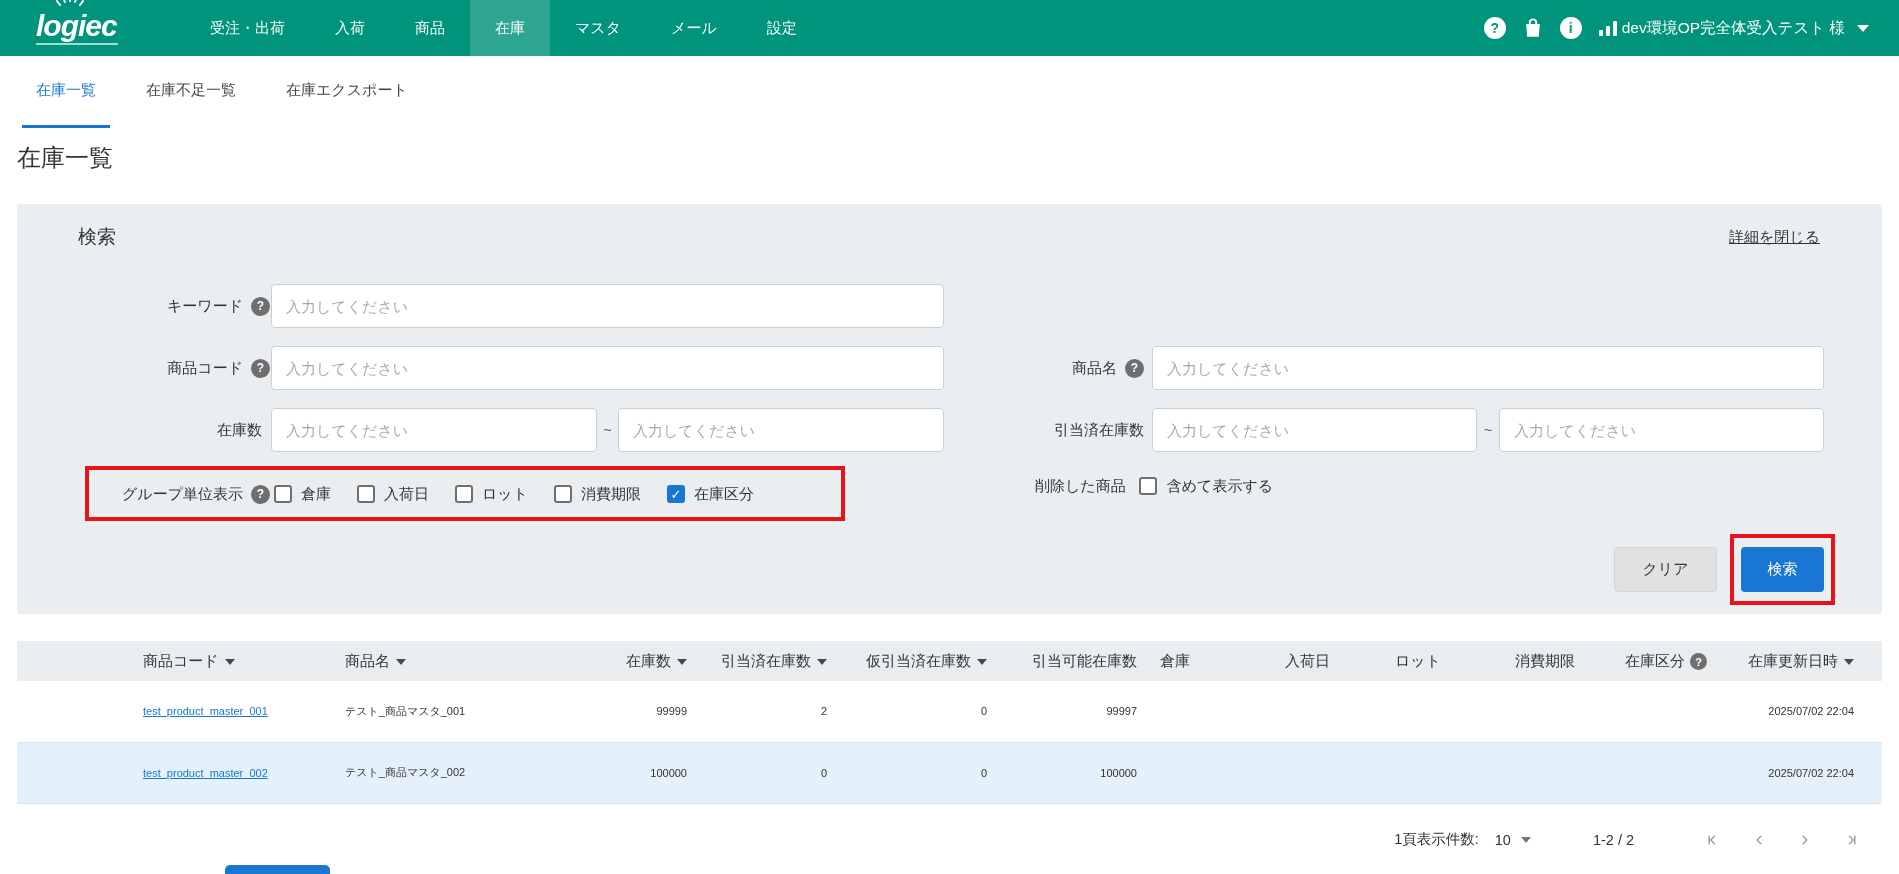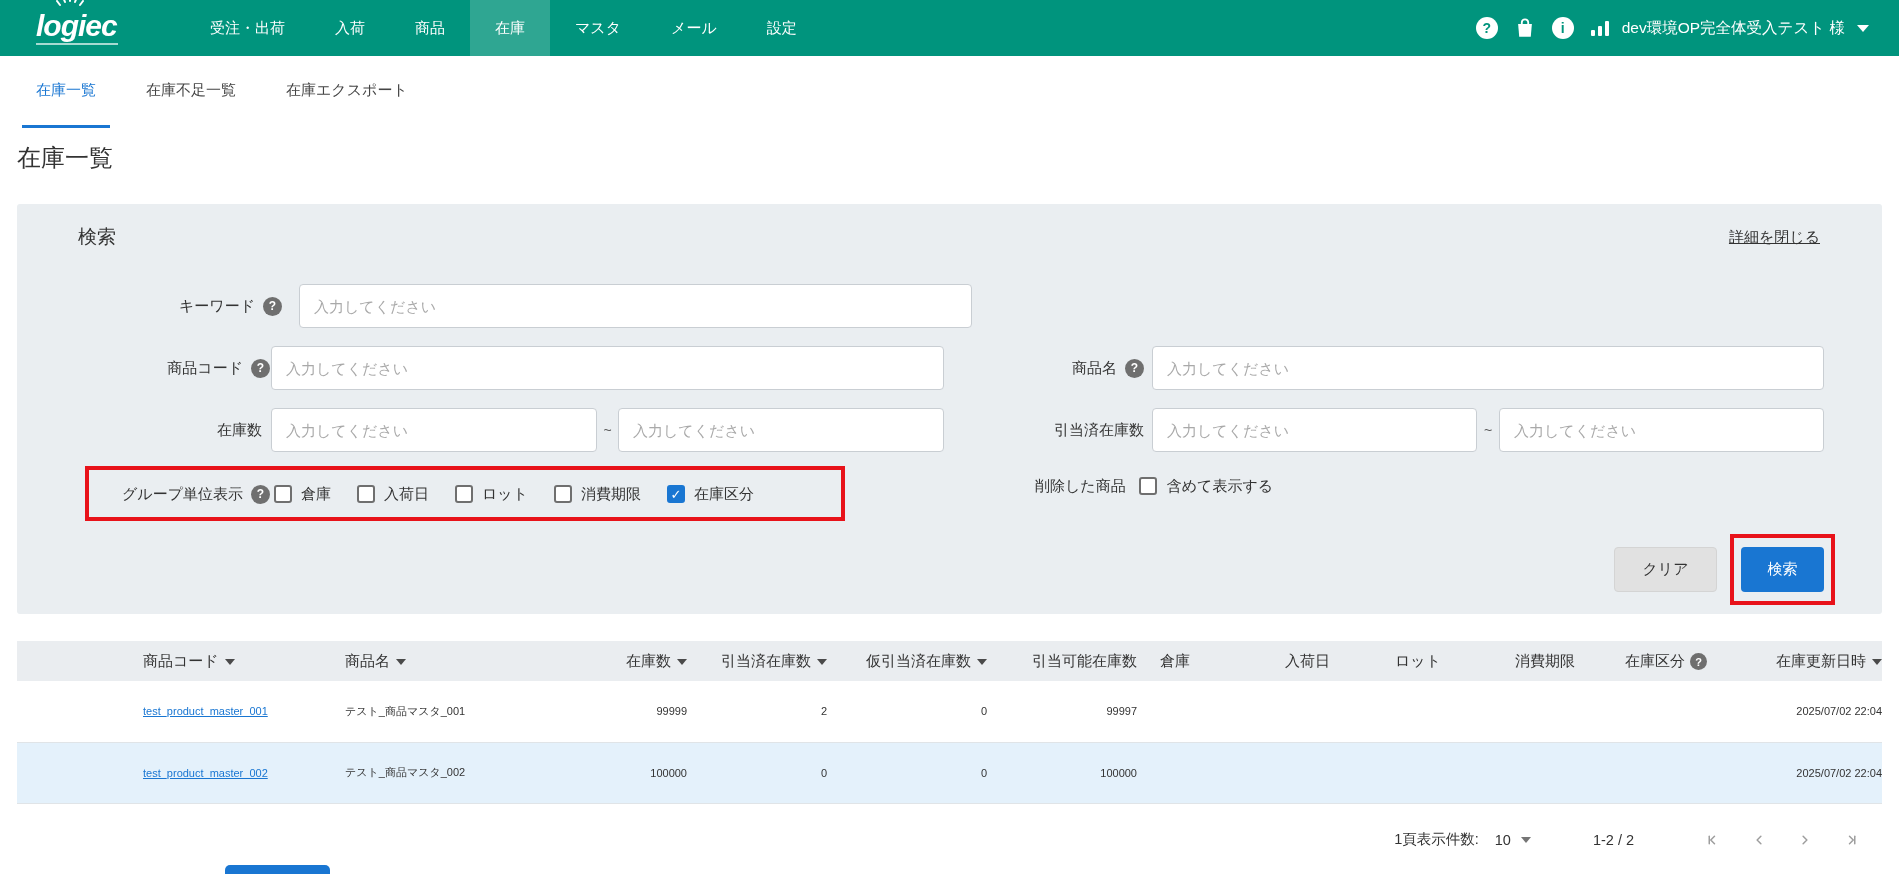--- a/index.html
+++ b/index.html
@@ -13,21 +13,21 @@
   .logo-text { color: #fff; font-size: 30px; font-weight: bold; font-style: italic; letter-spacing: -1px; line-height: 30px; position: relative; }
   .logo-burst { position: absolute; top: -7px; left: 56px; }
   .logo-tagline { height: 2px; width: 82px; background: rgba(255,255,255,.65); margin-top: 2px; }
   .nav-items { display: flex; align-items: stretch; }
   .nav-item { display: flex; align-items: center; padding: 0 25px; color: #fff; font-size: 15px; cursor: pointer; }
   .nav-item.active { background: var(--teal_active, #2FA692); }
   .nav-right { margin-left: auto; display: flex; align-items: center; padding-right: 30px; }
   .nav-circle { width: 22px; height: 22px; border-radius: 50%; background: #fff; color: var(--teal, #00947D);
     font-size: 14px; font-weight: bold; display: flex; align-items: center; justify-content: center; margin-left: 16px; cursor: pointer; }
   .nav-svg-icon { margin-left: 16px; display: flex; align-items: center; cursor: pointer; }
-  .user-menu { display: flex; align-items: center; margin-left: 12px; cursor: pointer; }
+  .user-menu { display: flex; align-items: center; margin-left: 4px; cursor: pointer; }
   .user-name { color: #fff; font-size: 15.5px; }
   .caret-down-white { width: 0; height: 0; border-left: 6px solid transparent; border-right: 6px solid transparent;
     border-top: 7px solid #fff; margin-left: 12px; }
 
   
   .tabbar { height: 72px; display: flex; align-items: stretch; padding-left: 22px; background: #fff; }
   .tab { display: flex; align-items: center; padding: 0 14px; margin-right: 22px; font-size: 15px; color: #444;
     cursor: pointer; border-bottom: 3px solid transparent; }
   .tab.active { color: var(--accent_blue, #1976D2); border-bottom-color: var(--accent_blue, #1976D2); }
 
@@ -67,21 +67,21 @@
 
   
   table.inv { margin: 27px 0 0 17px; width: 1865px; border-collapse: collapse; table-layout: fixed; }
   table.inv thead tr { background: var(--table_header_bg, #EAEDF0); height: 40px; }
   table.inv th { font-weight: normal; font-size: 15px; color: #333; white-space: nowrap; overflow: hidden; }
   table.inv td { font-size: 11px; height: 61px; border-bottom: 1px solid #e0e4e7; white-space: nowrap; overflow: hidden; }
   table.inv tr.alt { background: var(--row_alt_bg, #E4F1FB); }
   .al { text-align: left; padding-left: 10px; }
   .ar { text-align: right; padding-right: 13px; }
   .first-col { text-align: left; padding-left: 126px; }
-  .last-col { text-align: right; }
+  .last-col { text-align: right; padding-right: 28px; }
   .sort-desc-icon { display: inline-block; width: 0; height: 0; border-left: 5px solid transparent;
     border-right: 5px solid transparent; border-top: 6px solid #4a4a4a; margin-left: 6px; vertical-align: middle; }
   .th-help { width: 17px; height: 17px; font-size: 11px; margin-left: 5px; display: inline-flex; vertical-align: middle; }
   .cell-link { color: var(--accent_blue, #1976D2); text-decoration: underline; cursor: pointer; }
   th.sortable { cursor: pointer; }
 
   
   .pagination { margin-top: 16px; height: 40px; display: flex; align-items: center; justify-content: flex-end;
     padding-right: 39px; font-size: 14.5px; color: #333; }
   .per-page { display: flex; align-items: center; margin-left: 16px; cursor: pointer; }
@@ -151,21 +151,21 @@
   <div class="tab">在庫不足一覧</div>
   <div class="tab">在庫エクスポート</div>
 </div>
 
 <h1 class="page-title">在庫一覧</h1>
 
 <div class="panel">
   <div class="panel-title">検索</div>
   <div class="close-link">詳細を閉じる</div>
 
-  <div class="frow" style="left:12px; top:80px; width:1096px;gap:16px;">
+  <div class="frow" style="left:0; top:80px; width:1096px;">
     <div class="label-box" style="width:253px;">
       <span class="flabel">キーワード</span>
       <span class="help-icon">?</span>
     </div>
     <input class="tinput" style="margin-left: 1px; width: 673px;" placeholder="入力してください">
   </div>
 
   <div class="frow" style="left:0; top:142px; width:927px;">
     <div class="label-box" style="width:253px;">
       <span class="flabel">商品コード</span>

